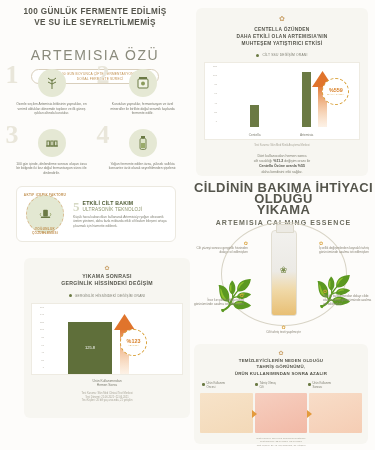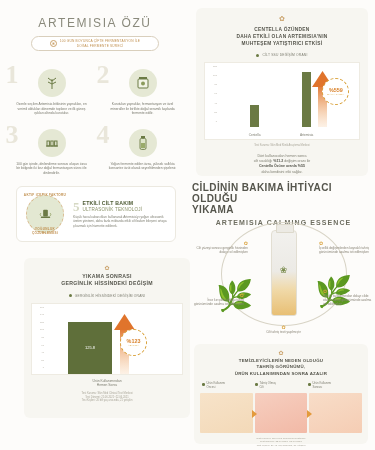--- a/index.html
+++ b/index.html
@@ -20,22 +20,22 @@
   }
   .white { background:#fff; border:1px solid #ece9e0; }
 
   
   .hdr { position:absolute; left:0; top:6px; width:190px; text-align:center; }
   .hdr .l1, .hdr .l2 {
     font-size:8.2px; letter-spacing:.35px; color:#55554c;
     line-height:11px; font-weight:bold;
   }
   .hdr .l3 {
-    font-size:12px; letter-spacing:1.6px; color:#8a8a7c;
-    margin-top:10px;
+    font-size:14px; letter-spacing:1.6px; color:#8a8a7c;
+    margin-top:19px;
   }
   .pill {
     margin:6px auto 0; width:128px; height:15px;
     border:1px solid #d9cfbc; border-radius:9px;
     display:flex; align-items:center; justify-content:center; gap:3px;
     background:#fff;
   }
   .pill .txt { font-size:3.2px; letter-spacing:.2px; color:#c08f4e; line-height:4.4px; text-align:center; }
   .ic-leaf { width:7px; height:7px; border:.7px solid #c9a16a; border-radius:50%;
              display:flex; align-items:center; justify-content:center; font-size:4px; color:#c9a16a; }
@@ -103,21 +103,21 @@
     display:flex; flex-direction:column; align-items:center; justify-content:center;
   }
   .badge .p { font-size:5.4px; font-weight:bold; color:#d9812a; line-height:6px; }
   .badge .s { font-size:2.5px; color:#d9a23c; letter-spacing:.2px; }
   .foot { font-size:2.6px; color:#a9a699; text-align:center; margin-top:4px; line-height:3.6px; }
   .rtop .desc { font-size:3.6px; line-height:5.4px; color:#7d7d70; text-align:center; margin-top:6px; }
   .rtop .desc b { color:#55554c; }
 
   
   .hero { position:absolute; left:192px; top:182px; width:183px; height:158px; }
-  .hero h2 { font-size:10px; letter-spacing:.4px; color:#55554c; line-height:11px; }
+  .hero h2 { text-align:center; font-size:13px; letter-spacing:.4px; color:#55554c; line-height:11px; }
   .hero h4 { text-align:center; font-size:7px; letter-spacing:1.1px; color:#6e6e61; margin-top:4px; }
   .oval {
     position:absolute; left:29px; top:40px; width:126px; height:104px;
     border:.8px solid #d8d4c6; border-radius:50%;
   }
   .bottle {
     position:absolute; left:50%; top:48px; transform:translateX(-50%);
     width:26px; height:86px; border-radius:4px 4px 3px 3px;
     background:linear-gradient(180deg,#f2f1ee 0%,#eceae5 48%,#f0d9a8 70%,#e8bf74 100%);
     border:.6px solid #e2ded2;
@@ -163,20 +163,22 @@
          border-top:4px solid transparent; border-bottom:4px solid transparent;
          border-left:5px solid #e39a3c; }
   .rbot .foot2 { font-size:2.5px; color:#a9a699; text-align:center; margin-top:4px; line-height:3.6px; }
 </style>
 </head>
 <body>
 
 <div class="page">
 
   <div class="hdr">
+    <div class="l1">100 GÜNLÜK FERMENTE EDİLMİŞ</div>
+    <div class="l2">VE SU İLE SEYRELTİLMEMİŞ</div>
     <div class="l3">ARTEMISIA ÖZÜ</div>
     <div class="pill">
       <span class="ic-leaf">❀</span>
       <span class="txt">
         <span>100 GÜN BOYUNCA ÇİFTE FERMENTASYON İLE</span><br>
         <span>DOĞAL FERMENTE SÜRECİ</span>
       </span>
     </div>
   </div>
 

